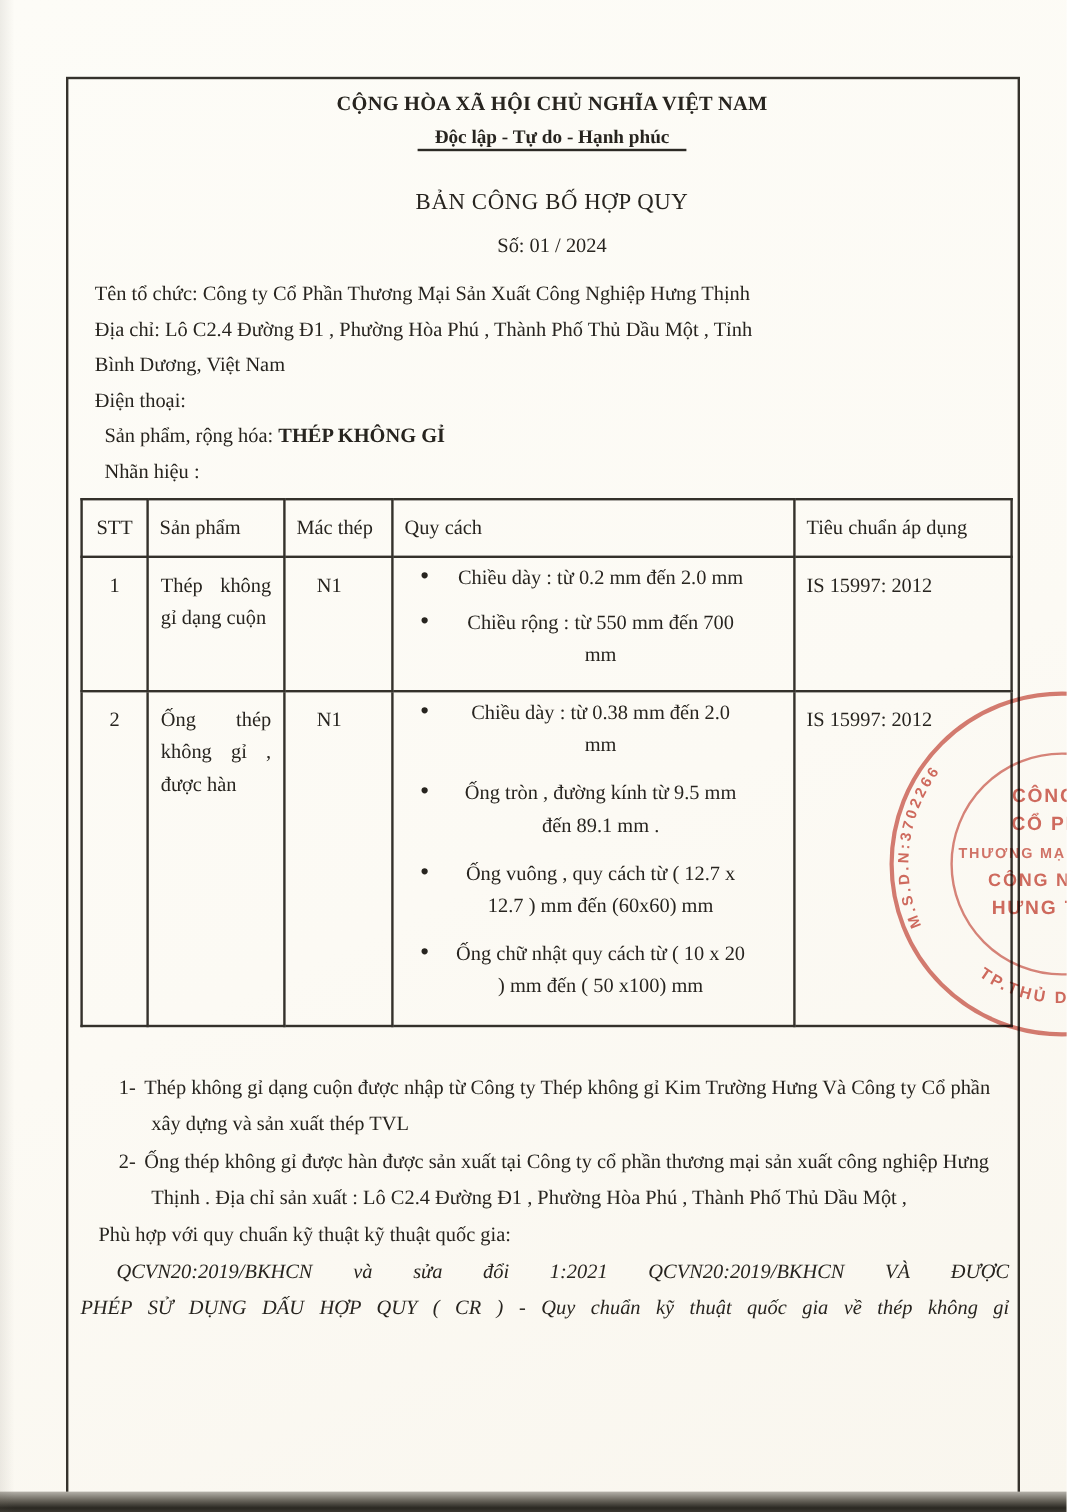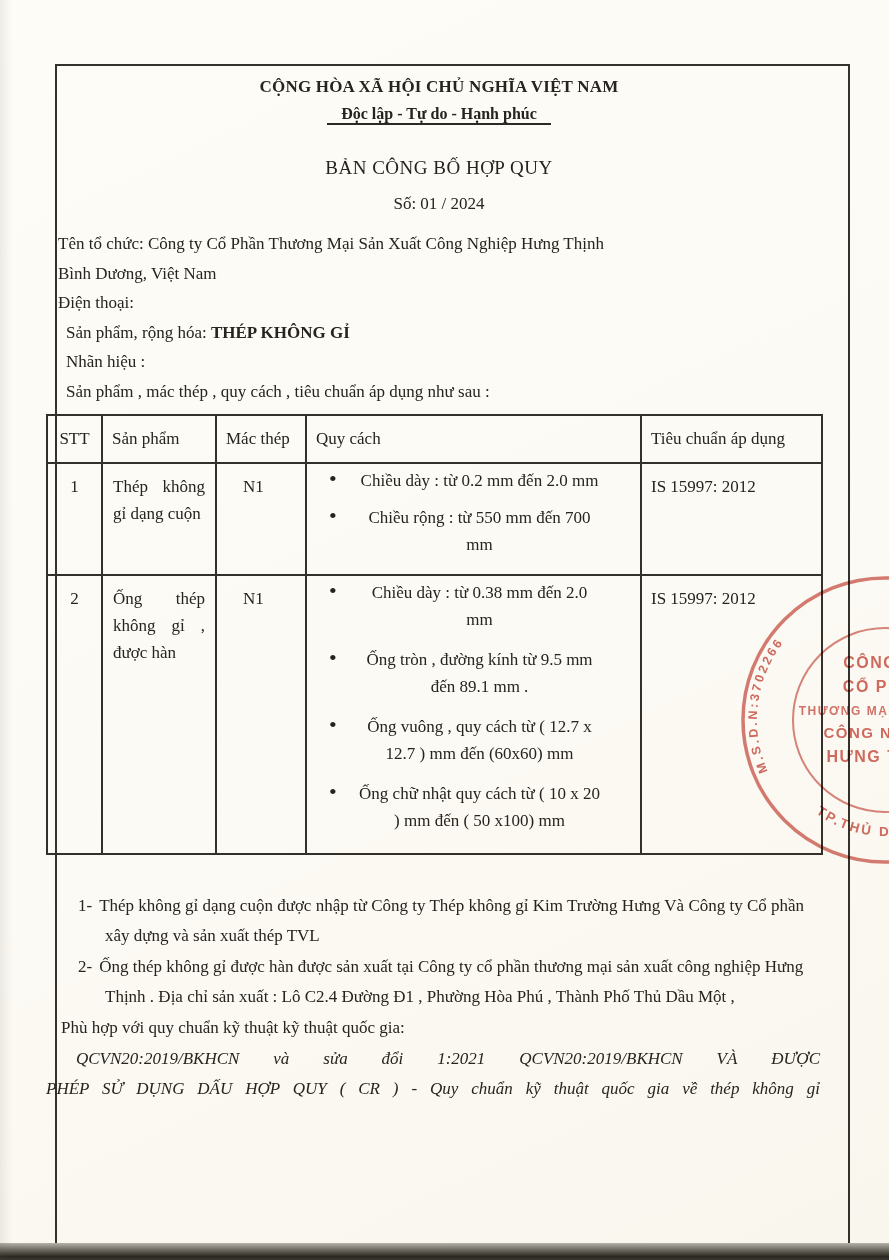--- a/index.html
+++ b/index.html
@@ -17,21 +17,21 @@
   .page::after {
     content:""; position:absolute; left:0; top:0; bottom:0; width:12px;
     background:linear-gradient(90deg, rgba(90,85,75,0.10), rgba(0,0,0,0));
     pointer-events:none;
   }
   .frame {
     position:absolute; left:55px; top:64px; width:791px; height:1179px;
     border:2px solid #35322c;
   }
   .content {
-    position:absolute; left:58px; top:74px; width:762px;
+    position:absolute; left:79px; top:74px; width:762px;
     font-size:17px; line-height:29.5px;
   }
   .national-title { text-align:center; font-weight:bold; font-size:17px; line-height:26px; letter-spacing:0.2px; }
   .motto-row { text-align:center; margin-top:1px; line-height:26px; }
   .motto { font-weight:bold; font-size:16px; padding:0 14px 1px; border-bottom:2px solid #2c2a25; }
   .doc-title { text-align:center; font-weight:normal; font-size:19px; letter-spacing:0.5px; margin-top:26px; line-height:30px; }
   .doc-number { text-align:center; margin-top:8px; line-height:26px; font-size:17px; }
   .body-block { margin-top:12px; }
   .para { margin:0; }
   .indent { padding-left:8px; }
@@ -99,25 +99,25 @@
     <div class="national-title">CỘNG HÒA XÃ HỘI CHỦ NGHĨA VIỆT NAM</div>
     <div class="motto-row">
       <span class="motto">Độc lập - Tự do - Hạnh phúc</span>
     </div>
 
     <div class="doc-title">BẢN CÔNG BỐ HỢP QUY</div>
     <div class="doc-number">Số: 01 / 2024</div>
 
     <div class="body-block">
       <p class="para">Tên tổ chức: Công ty Cổ Phần Thương Mại Sản Xuất Công Nghiệp Hưng Thịnh</p>
+      <p class="para">Địa chỉ: Lô C2.4 Đường Đ1 , Phường Hòa Phú , Thành Phố Thủ Dầu Một , Tỉnh</p>
       <p class="para">Bình Dương, Việt Nam</p>
       <p class="para">Điện thoại:</p>
       <p class="para indent"><span>Sản phẩm, rộng hóa: </span><span class="bold">THÉP KHÔNG GỈ</span></p>
       <p class="para indent">Nhãn hiệu :</p>
-      <p class="para indent">Sản phẩm , mác thép , quy cách , tiêu chuẩn áp dụng như sau :</p>
     </div>
 
     <table class="spec-table">
       <colgroup>
         <col class="c-stt">
           <col class="c-sp">
           <col class="c-mt">
           <col class="c-qc">
           <col class="c-tc">
       </colgroup>

